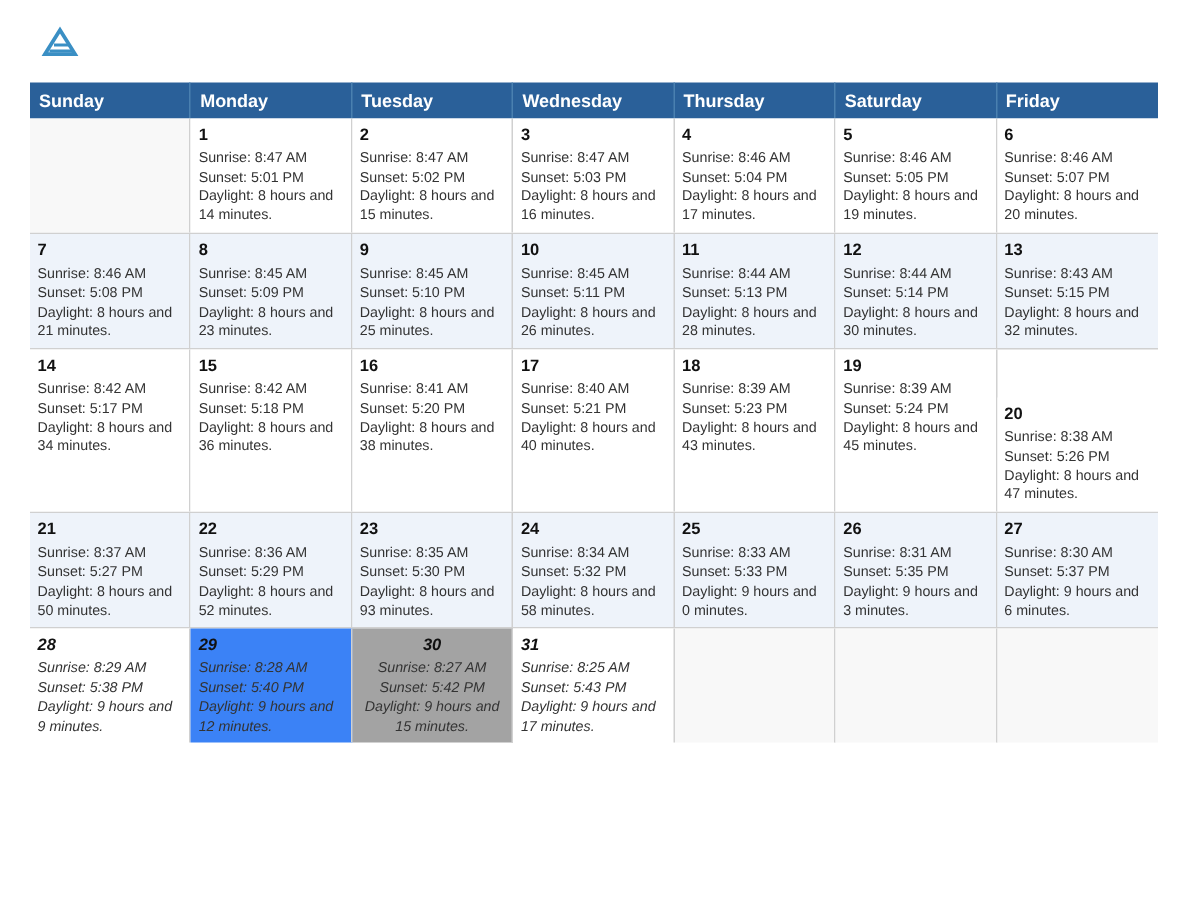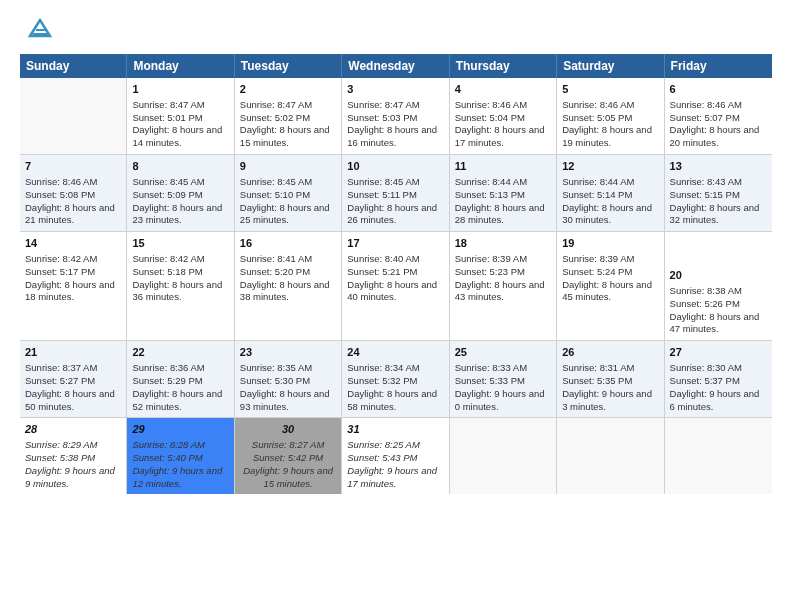--- a/index.html
+++ b/index.html
@@ -141,21 +141,21 @@
         <div class="cal-row">
           <div class="cal-cell" style="background: rgb(238, 243, 250);"><span class="day-num">7</span><span>Sunrise: 8:46 AM</span><br><span>Sunset: 5:08 PM</span><br><span>Daylight: 8 hours and 21 minutes.</span></div>
           <div class="cal-cell" style="background: rgb(238, 243, 250);"><span class="day-num">8</span><span>Sunrise: 8:45 AM</span><br><span>Sunset: 5:09 PM</span><br><span>Daylight: 8 hours and 23 minutes.</span></div>
           <div class="cal-cell" style="background: rgb(238, 243, 250);"><span class="day-num">9</span><span>Sunrise: 8:45 AM</span><br><span>Sunset: 5:10 PM</span><br><span>Daylight: 8 hours and 25 minutes.</span></div>
           <div class="cal-cell" style="background: rgb(238, 243, 250);"><span class="day-num">10</span><span>Sunrise: 8:45 AM</span><br><span>Sunset: 5:11 PM</span><br><span>Daylight: 8 hours and 26 minutes.</span></div>
           <div class="cal-cell" style="background: rgb(238, 243, 250);"><span class="day-num">11</span><span>Sunrise: 8:44 AM</span><br><span>Sunset: 5:13 PM</span><br><span>Daylight: 8 hours and 28 minutes.</span></div>
           <div class="cal-cell" style="background: rgb(238, 243, 250);"><span class="day-num">12</span><span>Sunrise: 8:44 AM</span><br><span>Sunset: 5:14 PM</span><br><span>Daylight: 8 hours and 30 minutes.</span></div>
           <div class="cal-cell" style="background: rgb(238, 243, 250);"><span class="day-num">13</span><span>Sunrise: 8:43 AM</span><br><span>Sunset: 5:15 PM</span><br><span>Daylight: 8 hours and 32 minutes.</span></div>
         </div>
         <div class="cal-row">
-          <div class="cal-cell" style="background: rgb(255, 255, 255);"><span class="day-num">14</span><span>Sunrise: 8:42 AM</span><br><span>Sunset: 5:17 PM</span><br><span>Daylight: 8 hours and 18 minutes.</span></div>
+          <div class="cal-cell" style="background: rgb(255, 255, 255);"><span class="day-num">14</span><span>Sunrise: 8:42 AM</span><br><span>Sunset: 5:17 PM</span><br><span>Daylight: 8 hours and 34 minutes.</span></div>
           <div class="cal-cell" style="background: rgb(255, 255, 255);"><span class="day-num">15</span><span>Sunrise: 8:42 AM</span><br><span>Sunset: 5:18 PM</span><br><span>Daylight: 8 hours and 36 minutes.</span></div>
           <div class="cal-cell" style="background: rgb(255, 255, 255);"><span class="day-num">16</span><span>Sunrise: 8:41 AM</span><br><span>Sunset: 5:20 PM</span><br><span>Daylight: 8 hours and 38 minutes.</span></div>
           <div class="cal-cell" style="background: rgb(255, 255, 255);"><span class="day-num">17</span><span>Sunrise: 8:40 AM</span><br><span>Sunset: 5:21 PM</span><br><span>Daylight: 8 hours and 40 minutes.</span></div>
           <div class="cal-cell" style="background: rgb(255, 255, 255);"><span class="day-num">18</span><span>Sunrise: 8:39 AM</span><br><span>Sunset: 5:23 PM</span><br><span>Daylight: 8 hours and 43 minutes.</span></div>
           <div class="cal-cell" style="background: rgb(255, 255, 255);"><span class="day-num">19</span><span>Sunrise: 8:39 AM</span><br><span>Sunset: 5:24 PM</span><br><span>Daylight: 8 hours and 45 minutes.</span></div>
           <div class="cal-cell" style="background: rgb(255, 255, 255); margin-top: 32px;"><span class="day-num">20</span><span>Sunrise: 8:38 AM</span><br><span>Sunset: 5:26 PM</span><br><span>Daylight: 8 hours and 47 minutes.</span></div>
         </div>
         <div class="cal-row">
           <div class="cal-cell" style="background: rgb(238, 243, 250);"><span class="day-num">21</span><span>Sunrise: 8:37 AM</span><br><span>Sunset: 5:27 PM</span><br><span>Daylight: 8 hours and 50 minutes.</span></div>
           <div class="cal-cell" style="background: rgb(238, 243, 250);"><span class="day-num">22</span><span>Sunrise: 8:36 AM</span><br><span>Sunset: 5:29 PM</span><br><span>Daylight: 8 hours and 52 minutes.</span></div>

